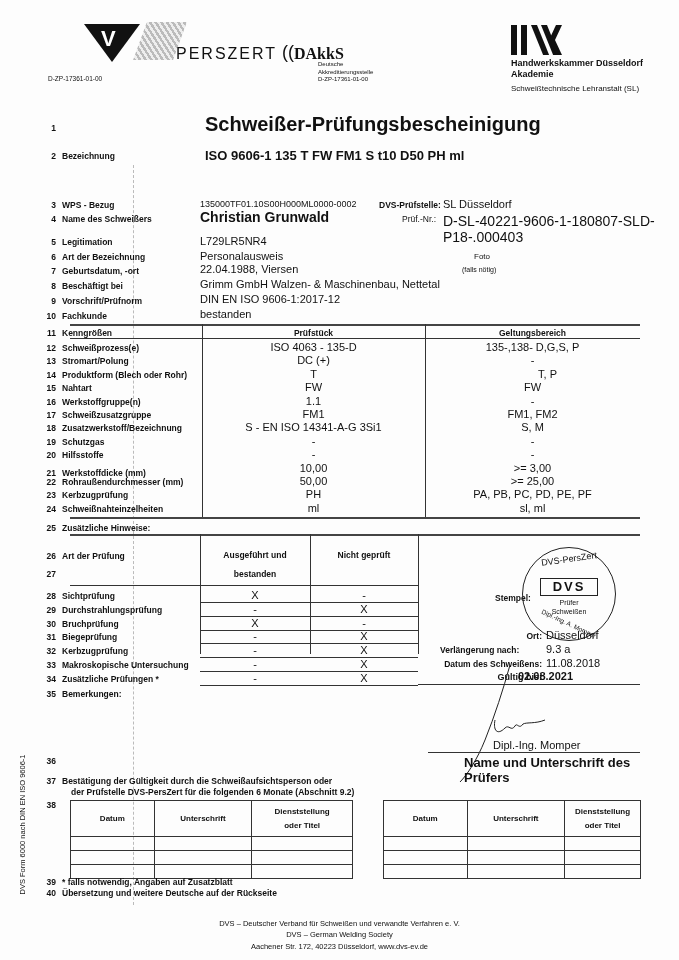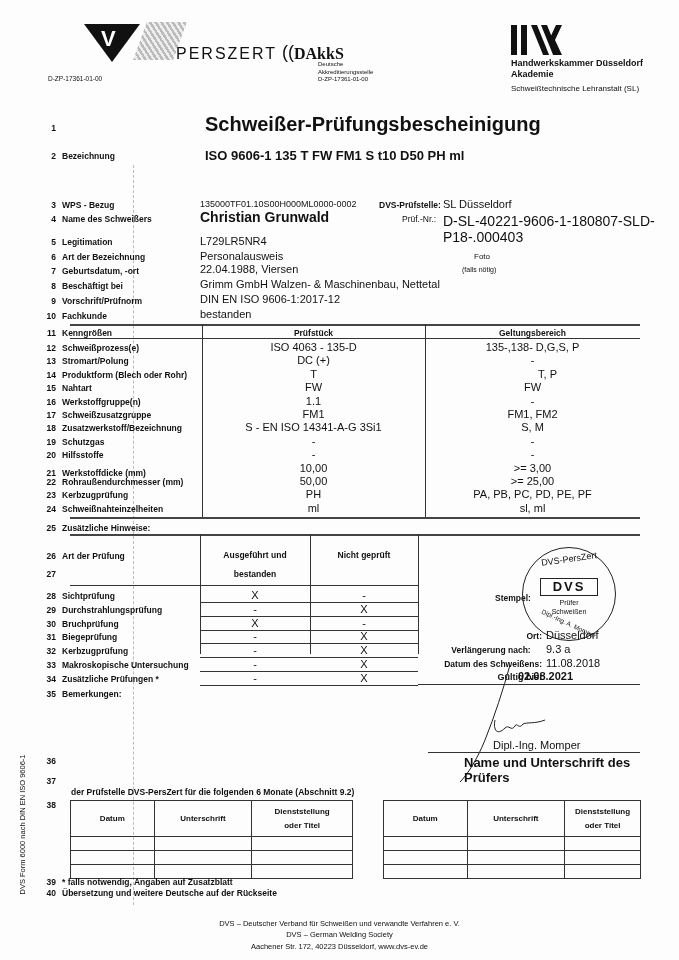--- a/index.html
+++ b/index.html
@@ -322,21 +322,21 @@
 <div class="stamp">
   <div class="stamp-top">DVS-PersZert</div>
   <div class="stamp-box">DVS</div>
   <div class="stamp-t" style="top:51px">Prüfer</div>
   <div class="stamp-t" style="top:60px">Schweißen</div>
   <div class="stamp-t" style="top:72px;font-size:6.5px;transform:rotate(25deg)">Dipl.-Ing. A. Momper</div>
 </div>
 
 <div class="abs lbl" style="left:440px;top:631px;width:102px;text-align:right">Ort:</div>
 <div class="abs val" style="left:546px;top:629px">Düsseldorf</div>
-<div class="abs lbl" style="left:440px;top:645px;width:102px;text-align:center">Verlängerung nach:</div>
+<div class="abs lbl" style="left:440px;top:645px;width:102px;text-align:left">Verlängerung nach:</div>
 <div class="abs val" style="left:546px;top:643px">9.3 a</div>
 <div class="abs lbl" style="left:400px;top:659px;width:142px;text-align:right">Datum des Schweißens:</div>
 <div class="abs val" style="left:546px;top:657px">11.08.2018</div>
 <div class="abs lbl" style="left:440px;top:672px;width:102px;text-align:right;font-size:9px">Gültig bis:</div>
 <div class="abs val" style="left:518px;top:670px;font-weight:bold">02.08.2021</div>
 <div class="hline" style="left:418px;top:684px;width:222px"></div>
 
 <svg class="sig" style="left:455px;top:660px" width="110" height="125" viewBox="0 0 110 125">
   <path d="M55 5 C48 30, 40 55, 30 80 C22 100, 12 115, 5 122" fill="none" stroke="#222" stroke-width="1"></path>
   <path d="M40 60 C38 70, 42 76, 50 68 C54 64, 56 72, 60 66 C62 62, 64 70, 68 64 C72 62, 80 64, 90 60" fill="none" stroke="#222" stroke-width="1"></path>
@@ -344,20 +344,21 @@
 <div class="abs val" style="left:493px;top:739px">Dipl.-Ing. Momper</div>
 <div class="hline" style="left:428px;top:752px;width:212px"></div>
 <div class="abs lbl" style="left:464px;top:755px;font-size:13px">Name und Unterschrift des Prüfers</div>
 
 <div class="row" style="top:755px">
     <span class="num">36</span>
   </div>
 
 <div class="row" style="top:775px">
   <span class="num">37</span>
+  <span class="lbl">Bestätigung der Gültigkeit durch die Schweißaufsichtsperson oder</span>
 </div>
 <div class="abs lbl" style="left:71px;top:787px">der Prüfstelle DVS-PersZert für die folgenden 6 Monate (Abschnitt 9.2)</div>
 <div class="row" style="top:799px">
     <span class="num">38</span>
   </div>
 
 <table class="conf" style="left:70px;top:800px;width:283px">
   <colgroup>
       <col style="width:84px">
       <col style="width:98px">

